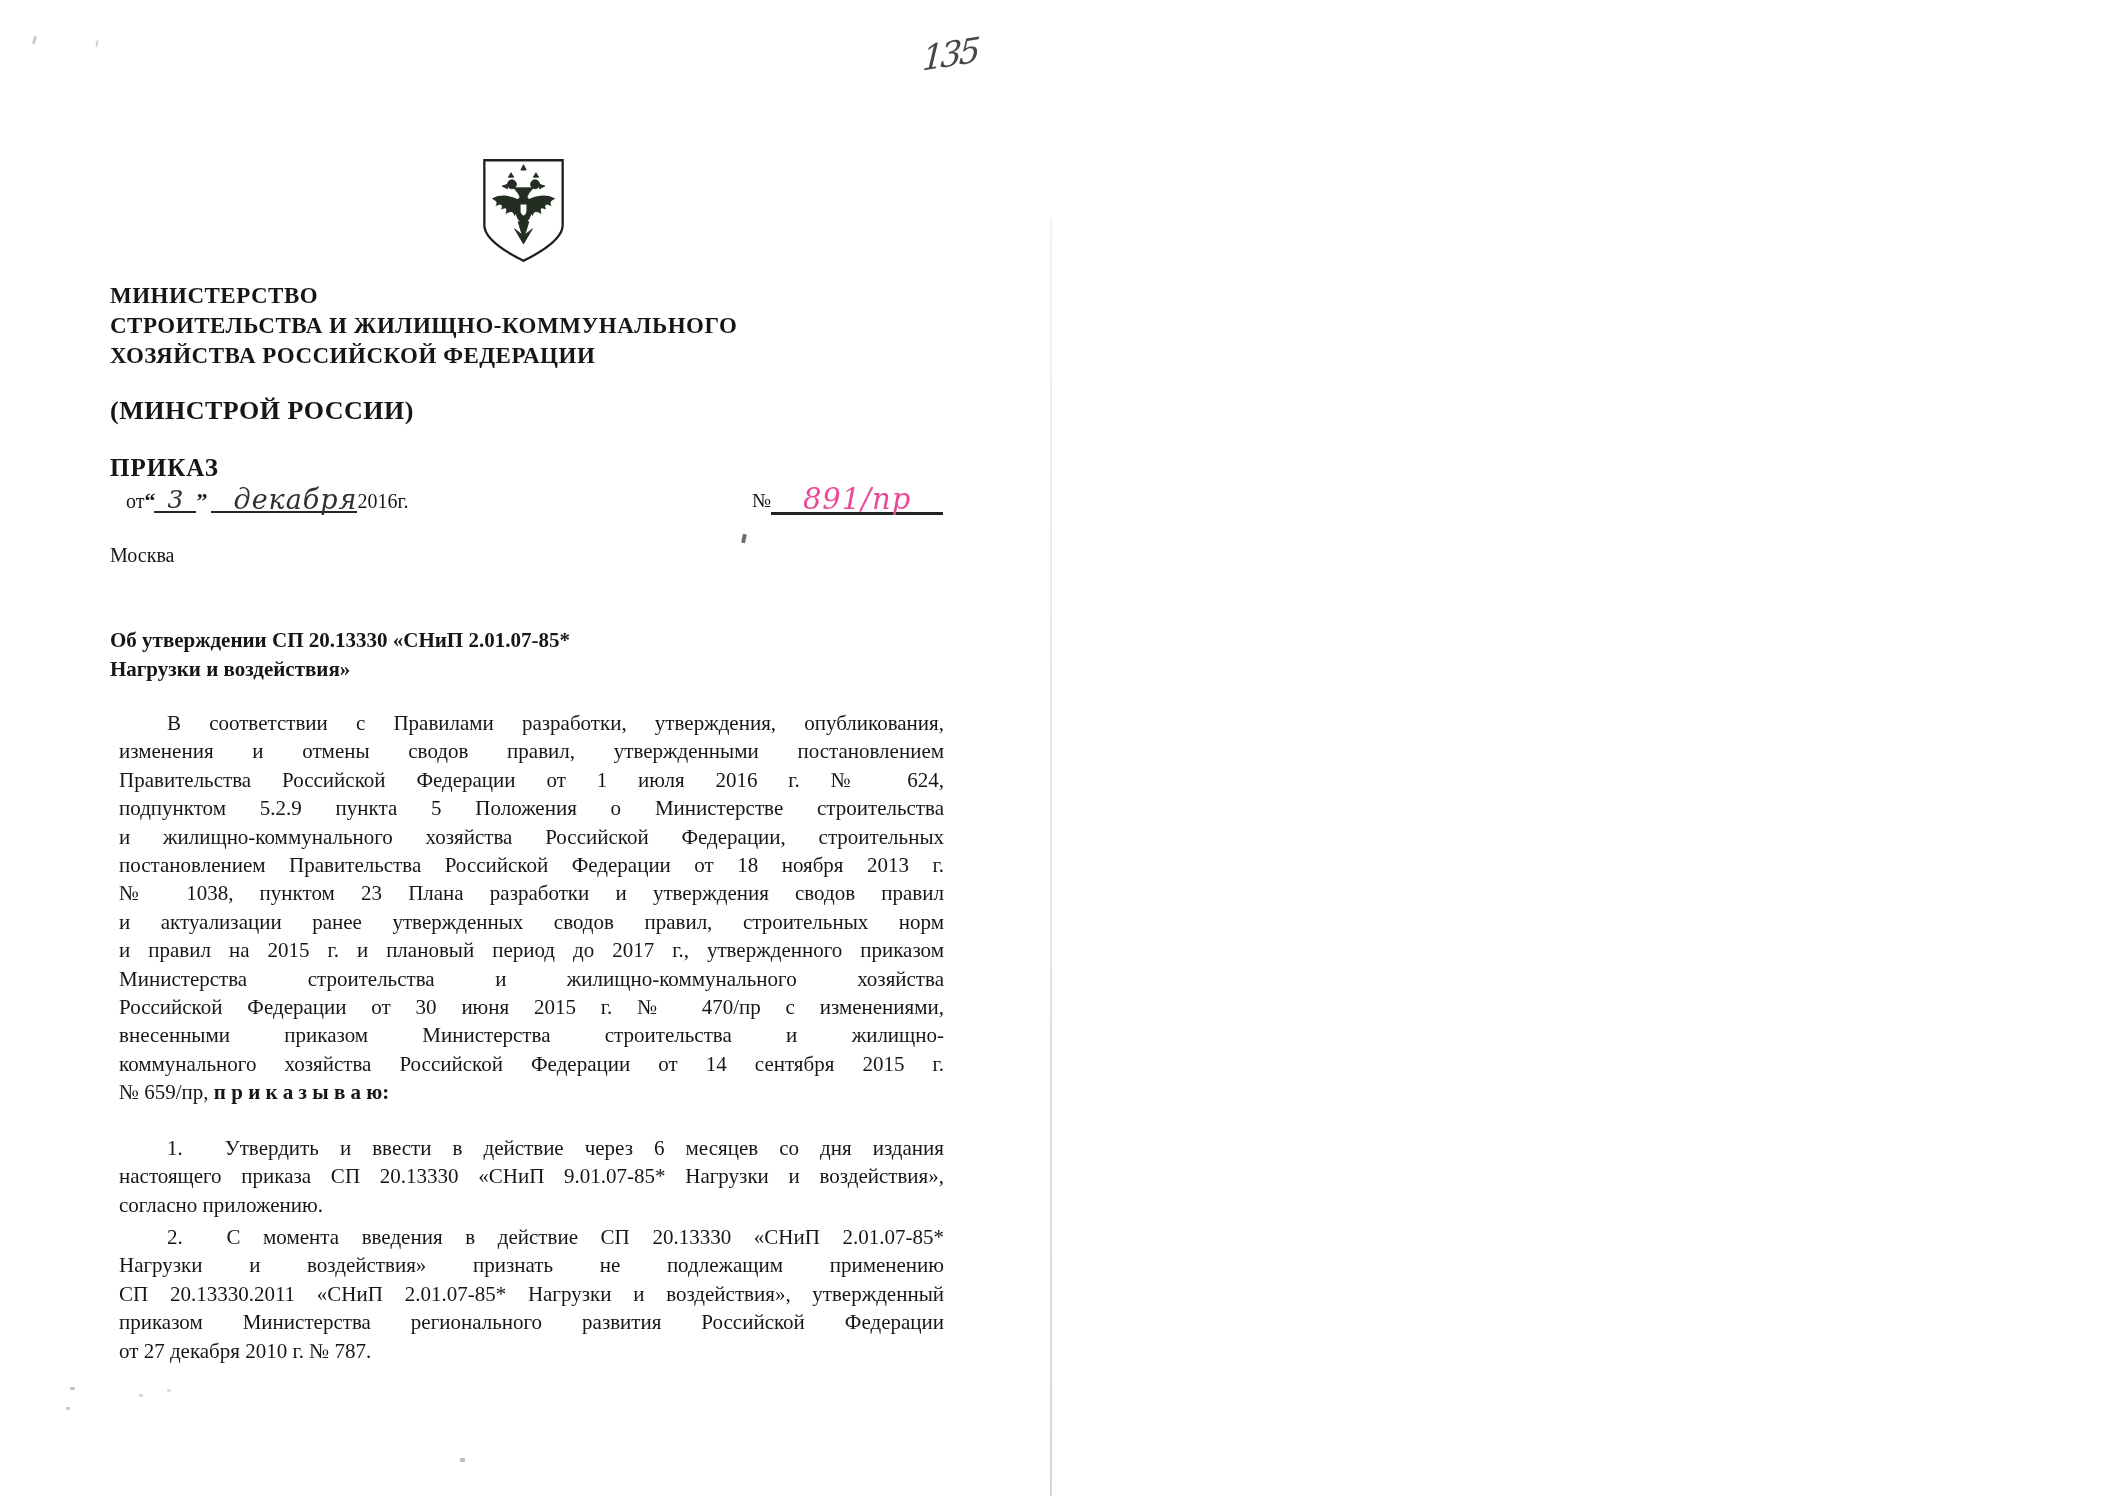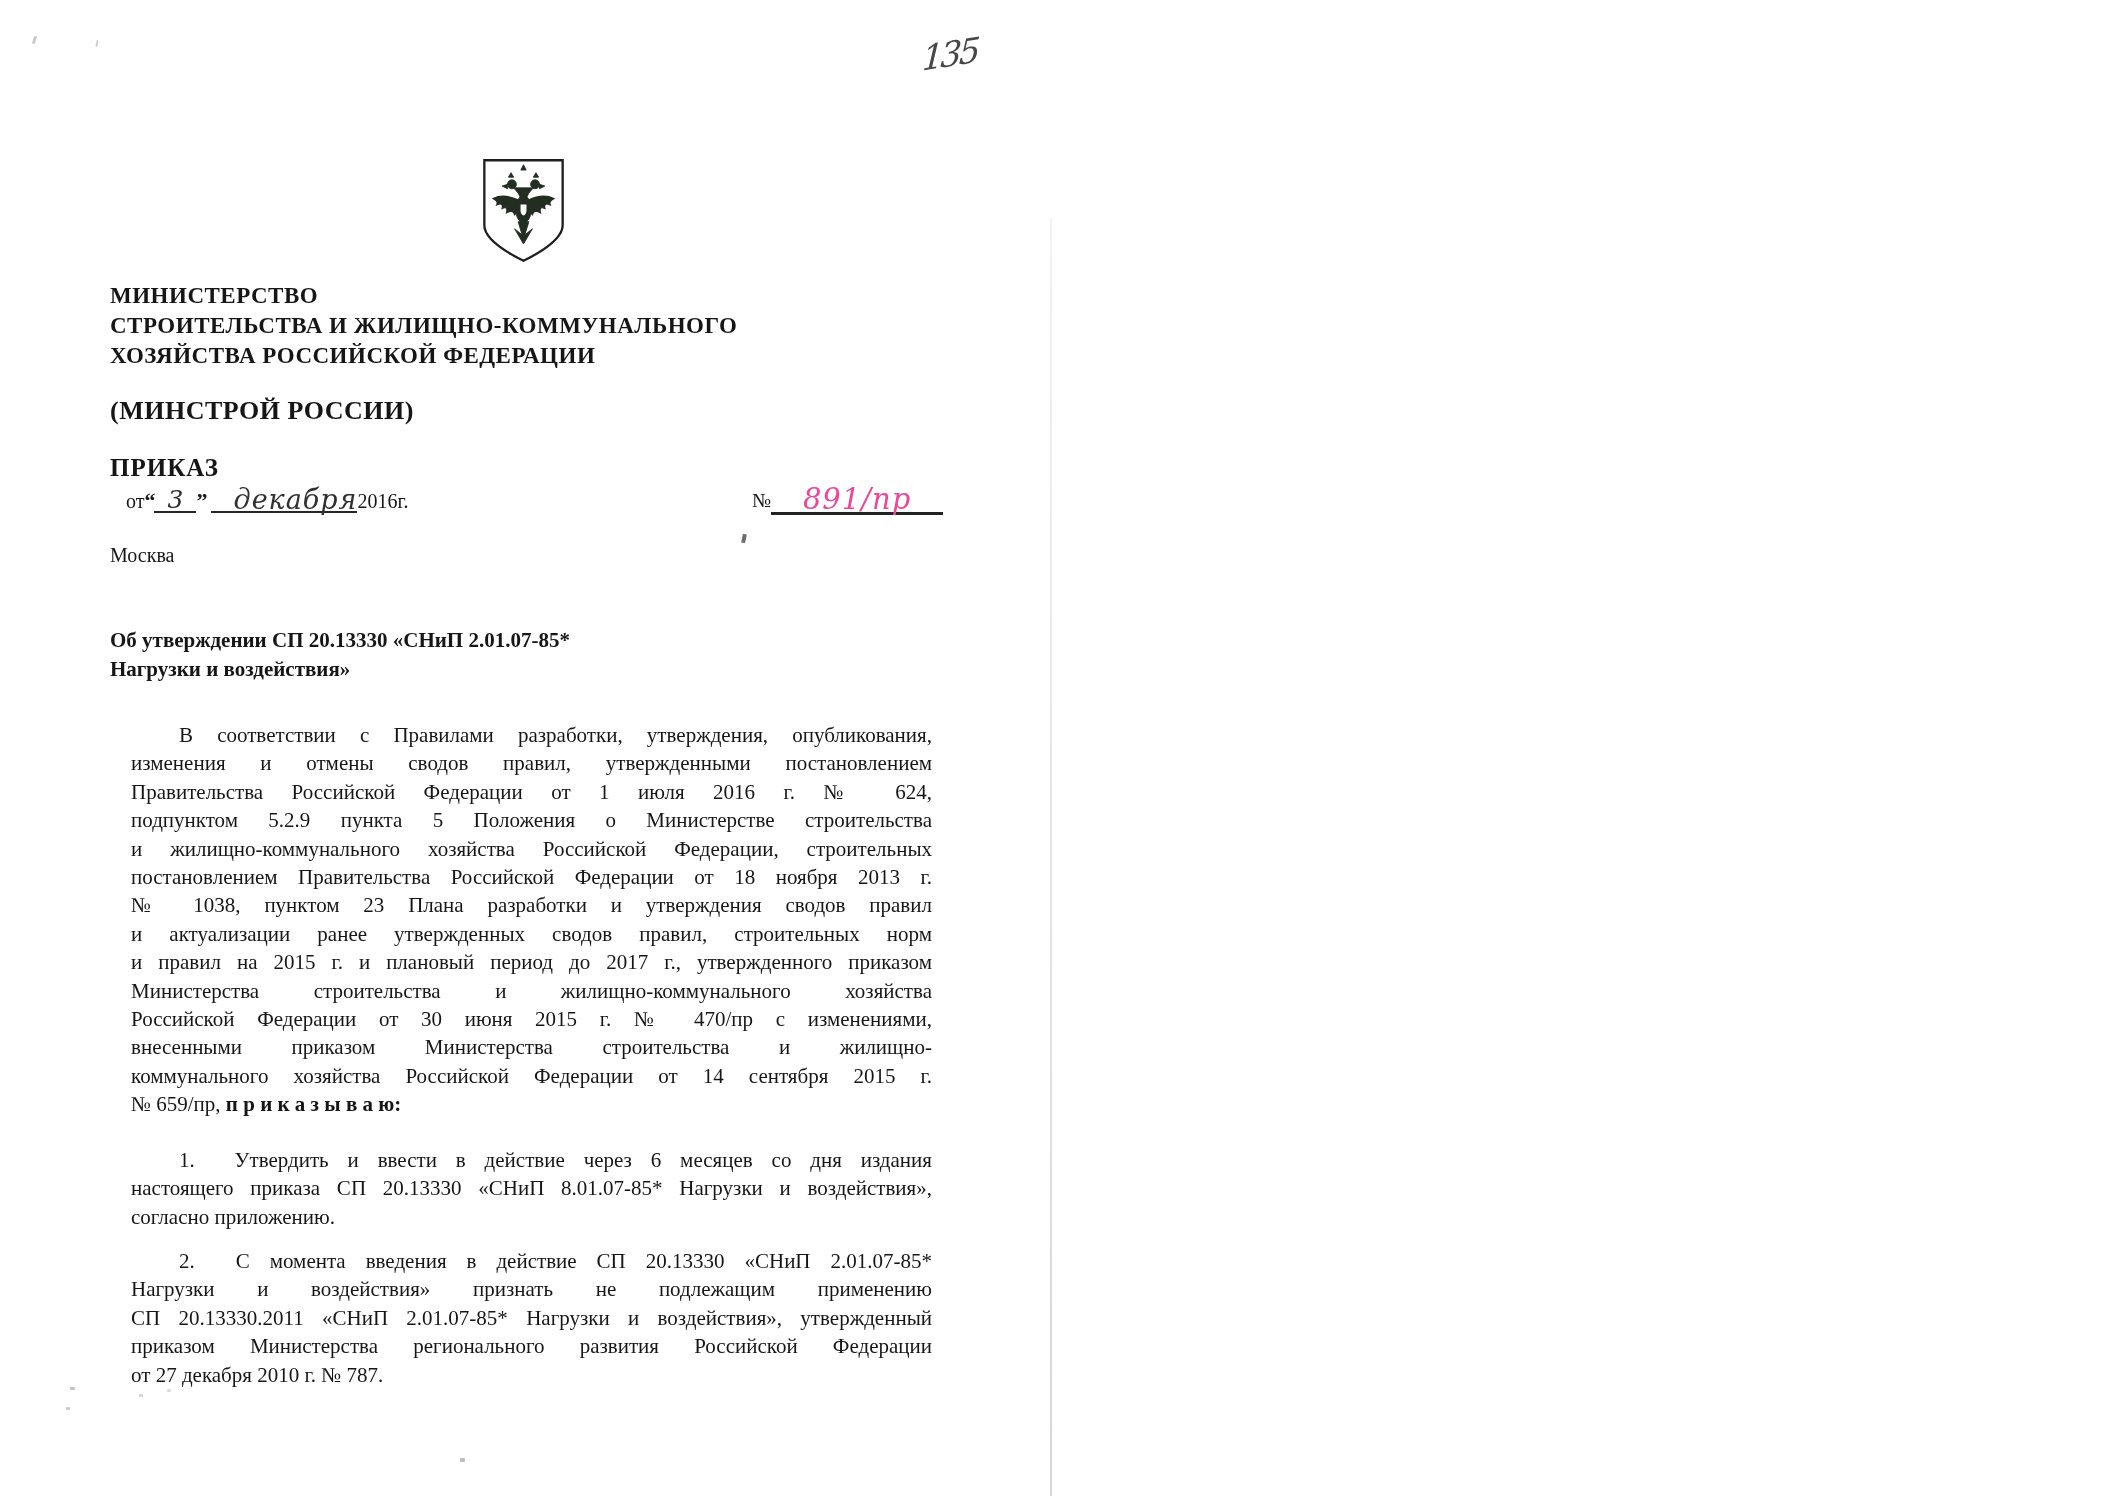--- a/index.html
+++ b/index.html
@@ -44,21 +44,21 @@
   .monthslot{display:inline-block;width:146px;text-align:right;border-bottom:2px solid #262626;
            font-size:27px;line-height:22px;vertical-align:baseline;letter-spacing:1px;
            transform:translateY(1px);}
   .numrow{position:absolute;left:752px;top:484px;font-size:20px;white-space:nowrap;}
   .numslot{display:inline-block;width:172px;text-align:center;border-bottom:3px solid #222222;
            font-size:29px;line-height:26px;vertical-align:baseline;
            font-family:"DejaVu Serif", serif;font-style:italic;color:#ec4899;
            transform:translateY(2px);letter-spacing:1px;}
   
   .bodytext{position:absolute;left:115px;top:705px;width:833px;font-size:21px;line-height:28.4px;}
-  .para{margin:16px;}
+  .para{margin:4px;}
   .para.gap{margin-top:27px;}
   .bline{text-align:justify;text-align-last:justify;}
   .bline.last{text-align-last:left;}
   .bline.ind{padding-left:48px;}
   .bld{font-weight:bold;}
   
   .speck{position:absolute;background:#8a8a8a;border-radius:1px;}
   .s1{left:33px;top:36px;width:3px;height:8px;transform:rotate(18deg);opacity:.45;}
   .s2{left:96px;top:40px;width:2px;height:7px;transform:rotate(10deg);opacity:.4;}
   .s3{left:70px;top:1387px;width:5px;height:3px;opacity:.5;}
@@ -151,21 +151,21 @@
         <div class="bline"><span>и актуализации ранее утвержденных сводов правил, строительных норм</span></div>
         <div class="bline"><span>и правил на 2015 г. и плановый период до 2017 г., утвержденного приказом</span></div>
         <div class="bline"><span>Министерства строительства и жилищно-коммунального хозяйства</span></div>
         <div class="bline"><span>Российской Федерации от 30 июня 2015 г. № 470/пр с изменениями,</span></div>
         <div class="bline"><span>внесенными приказом Министерства строительства и жилищно-</span></div>
         <div class="bline"><span>коммунального хозяйства Российской Федерации от 14 сентября 2015 г.</span></div>
         <div class="bline last"><span>№ 659/пр, </span><span class="bld">п р и к а з ы в а ю:</span></div>
       </div>
       <div class="para gap">
         <div class="bline ind"><span>1.  Утвердить и ввести в действие через 6 месяцев со дня издания</span></div>
-        <div class="bline"><span>настоящего приказа СП 20.13330 «СНиП 8.01.07-85* Нагрузки и воздействия»,</span></div>
+        <div class="bline"><span>настоящего приказа СП 20.13330 «СНиП 9.01.07-85* Нагрузки и воздействия»,</span></div>
         <div class="bline last"><span>согласно приложению.</span></div>
       </div>
       <div class="para">
         <div class="bline ind"><span>2.  С момента введения в действие СП 20.13330 «СНиП 2.01.07-85*</span></div>
         <div class="bline"><span>Нагрузки и воздействия» признать не подлежащим применению</span></div>
         <div class="bline"><span>СП 20.13330.2011 «СНиП 2.01.07-85* Нагрузки и воздействия», утвержденный</span></div>
         <div class="bline"><span>приказом Министерства регионального развития Российской Федерации</span></div>
         <div class="bline last"><span>от 27 декабря 2010 г. № 787.</span></div>
       </div>
     </div>

